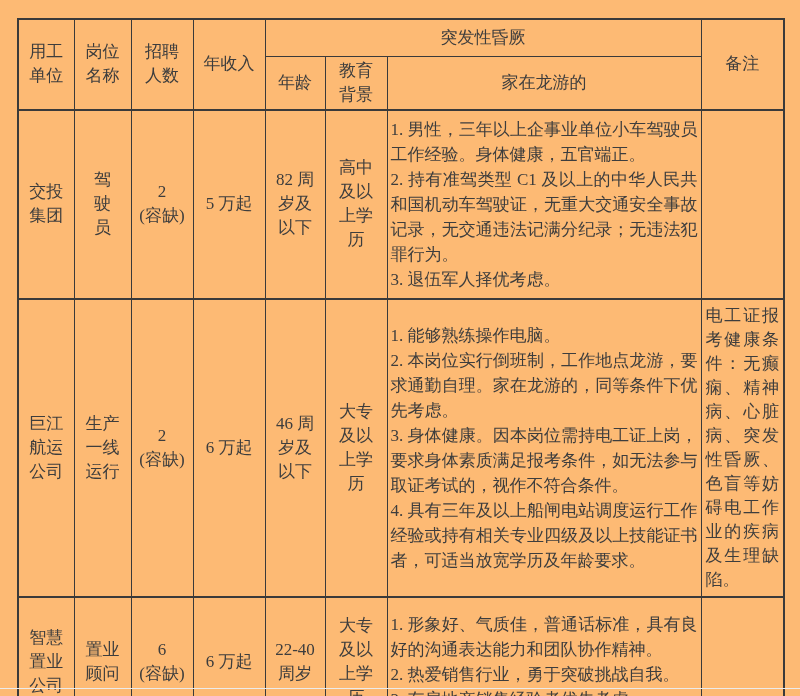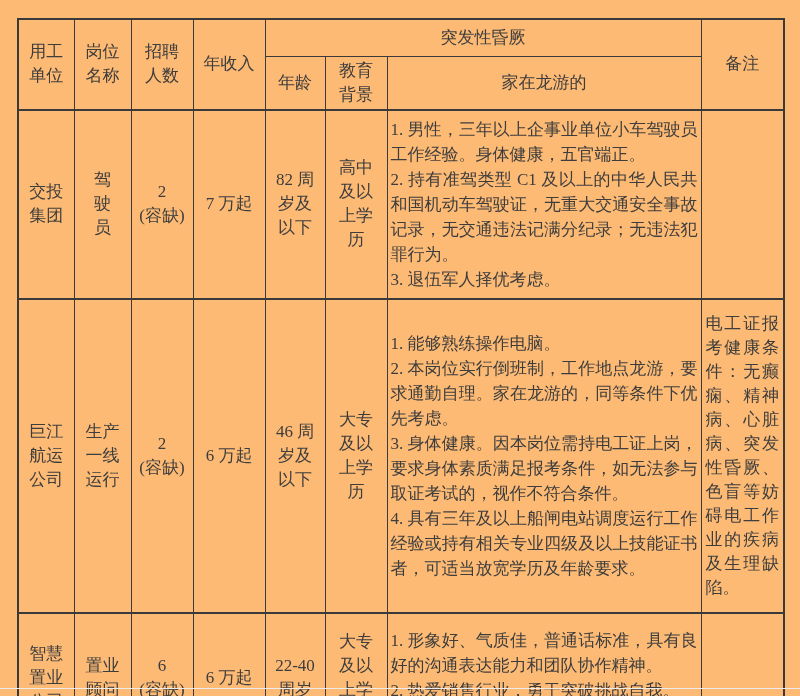--- a/index.html
+++ b/index.html
@@ -38,21 +38,21 @@
   tr.r2 { height: 278px; }
   tr.r3 { height: 130px; }
   tbody tr td { border-top-width: 2px; }
   td.req {
     text-align: justify;
     padding: 6px 3px;
     line-height: 25px;
   }
   td.remark {
     text-align: justify;
-    padding: 12px 4px;
+    padding: 4px 4px;
     line-height: 24px;
   }
   .bottom-hairline {
     position: absolute;
     left: 0;
     top: 688px;
     width: 800px;
     height: 1px;
     background: #ebebeb;
   }
@@ -94,21 +94,21 @@
     </thead>
     <tbody>
       <tr class="r1">
         <td>交投
 集团</td>
         <td>驾
 驶
 员</td>
         <td>2
 (容缺)</td>
-        <td>7 万起</td>
+        <td>5 万起</td>
         <td>82 周
 岁及
 以下</td>
         <td>高中
 及以
 上学
 历</td>
         <td class="req">1. 男性，三年以上企事业单位小车驾驶员工作经验。身体健康，五官端正。
 2. 持有准驾类型 C1 及以上的中华人民共和国机动车驾驶证，无重大交通安全事故记录，无交通违法记满分纪录；无违法犯罪行为。
 3. 退伍军人择优考虑。</td>

